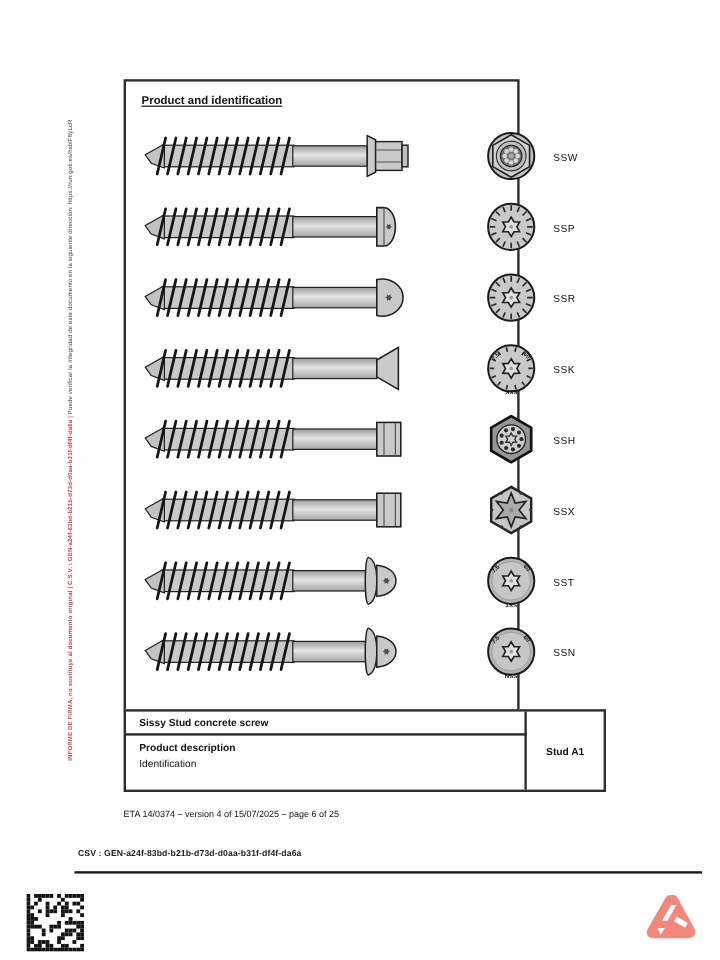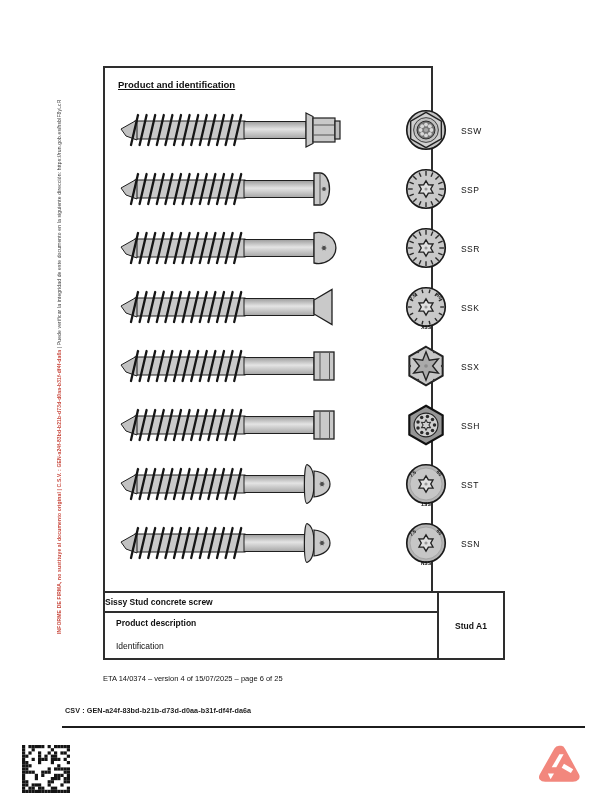--- a/index.html
+++ b/index.html
@@ -17,24 +17,24 @@
   .box-title{position:absolute;left:13px;top:11px;font-size:9.5px;font-weight:bold;text-decoration:underline;color:#111}
   .rows{position:absolute;left:0;right:0;top:33px;bottom:0}
   .screw-row{position:relative;height:59px}
   .screw-svg{position:absolute;left:12px;top:5px}
   .head-svg{position:absolute;left:299px;top:7px}
   .row-label{position:absolute;left:356px;top:50%;transform:translateY(-50%);font-size:8.5px;letter-spacing:.4px;color:#111}
 
   
   .annex-table{position:absolute;left:103px;top:591px;width:402px;height:69px;border:2px solid #2e2e2e;background:#fff}
   .at-row1{position:absolute;left:0;top:0;width:334px;height:20px;border-bottom:2px solid #2e2e2e;
-    font-weight:bold;font-size:8.5px;line-height:18px;color:#111}
+    font-weight:bold;font-size:8.5px;line-height:18px;padding-left:11px;color:#111}
   .at-row2{position:absolute;left:0;top:20px;width:273px;bottom:0;font-size:8.5px;padding:5px 0 0 11px;color:#111}
   .at-row2 .t1{font-weight:bold}
-  .at-row2 .t2{margin-top:13px;font-weight:normal}
+  .at-row2 .t2{margin-top:3px;font-weight:normal}
   .at-annex{position:absolute;right:0;top:0;bottom:0;width:66px;border-left:2px solid #2e2e2e;
     display:flex;align-items:center;justify-content:center;font-weight:bold;font-size:8.5px;color:#111}
 
   .eta-line{position:absolute;left:103px;top:674px;width:402px;text-align:left;font-size:7.5px;color:#111}
 
   
   .sig-rule{position:absolute;left:62px;top:726px;width:523px;height:2px;background:#1c1c1c}
   .sig-lines{position:absolute;left:65px;top:704px;font-size:7.2px;font-weight:bold;color:#1c1c1c;line-height:13px;letter-spacing:.1px}
   .qr{position:absolute;left:22px;top:745px}
   .logo{position:absolute;left:536px;top:740px}
@@ -251,63 +251,20 @@
             <text transform="translate(11,14.5) rotate(-45)" text-anchor="middle" font-size="5.6" font-weight="bold" fill="#111" font-family="Liberation Sans,sans-serif">7.5</text>
             <text transform="translate(37,13.5) rotate(45)" text-anchor="middle" font-size="5.6" font-weight="bold" fill="#111" font-family="Liberation Sans,sans-serif">60</text>
             <text transform="translate(24,44) rotate(180)" text-anchor="middle" font-size="5.6" font-weight="bold" fill="#111" font-family="Liberation Sans,sans-serif">SSK</text>
           </svg>
     <div class="row-label">SSK</div>
   </div>
 
   <div class="screw-row">
     <svg class="screw-svg" width="232" height="48" viewBox="0 0 232 48">
             <defs>
-              <linearGradient id="g5" x1="0" y1="0" x2="0" y2="1">
-    <stop offset="0" stop-color="#9c9c9c"></stop>
-                <stop offset="0.45" stop-color="#e4e4e4"></stop>
-                <stop offset="1" stop-color="#a6a6a6"></stop>
-              </linearGradient>
-            </defs>
-            <rect x="18" y="15" width="110" height="18" fill="#c9c9c9" stroke="#1f1f1f" stroke-width="1"></rect>
-            <polygon points="4,23 20,14 20,34 9,30" fill="#c2c2c2" stroke="#1f1f1f" stroke-width="1"></polygon>
-            <line x1="14.0" y1="39" x2="21.0" y2="9" stroke="#161616" stroke-width="2.3" stroke-linecap="round"></line>
-            <line x1="22.6" y1="39" x2="29.6" y2="9" stroke="#161616" stroke-width="2.3" stroke-linecap="round"></line>
-            <line x1="31.2" y1="39" x2="38.2" y2="9" stroke="#161616" stroke-width="2.3" stroke-linecap="round"></line>
-            <line x1="39.8" y1="39" x2="46.8" y2="9" stroke="#161616" stroke-width="2.3" stroke-linecap="round"></line>
-            <line x1="48.4" y1="39" x2="55.4" y2="9" stroke="#161616" stroke-width="2.3" stroke-linecap="round"></line>
-            <line x1="57.0" y1="39" x2="64.0" y2="9" stroke="#161616" stroke-width="2.3" stroke-linecap="round"></line>
-            <line x1="65.6" y1="39" x2="72.6" y2="9" stroke="#161616" stroke-width="2.3" stroke-linecap="round"></line>
-            <line x1="74.2" y1="39" x2="81.2" y2="9" stroke="#161616" stroke-width="2.3" stroke-linecap="round"></line>
-            <line x1="82.8" y1="39" x2="89.8" y2="9" stroke="#161616" stroke-width="2.3" stroke-linecap="round"></line>
-            <line x1="91.4" y1="39" x2="98.4" y2="9" stroke="#161616" stroke-width="2.3" stroke-linecap="round"></line>
-            <line x1="100.0" y1="39" x2="107.0" y2="9" stroke="#161616" stroke-width="2.3" stroke-linecap="round"></line>
-            <line x1="108.6" y1="39" x2="115.6" y2="9" stroke="#161616" stroke-width="2.3" stroke-linecap="round"></line>
-            <line x1="117.2" y1="39" x2="124.2" y2="9" stroke="#161616" stroke-width="2.3" stroke-linecap="round"></line>
-            <rect x="127" y="15.5" width="70" height="17" fill="url(#g5)" stroke="#1f1f1f" stroke-width="1"></rect>
-            <rect x="197" y="10" width="20" height="28" fill="#c9c9c9" stroke="#1f1f1f" stroke-width="1.3"></rect>
-        <line x1="203" y1="10" x2="203" y2="38" stroke="#555" stroke-width="1"></line>
-        <line x1="212.5" y1="10.5" x2="212.5" y2="37.5" stroke="#555" stroke-width="1"></line>
-          </svg>
-    <svg class="head-svg" width="44" height="44" viewBox="0 0 48 48">
-            <polygon points="24.00,3.00 42.19,13.50 42.19,34.50 24.00,45.00 5.81,34.50 5.81,13.50" fill="#c6c6c6" stroke="#222" stroke-width="2.2"></polygon>
-            <polygon points="24.00,8.50 27.60,17.76 37.42,16.25 31.20,24.00 37.42,31.75 27.60,30.24 24.00,39.50 20.40,30.24 10.58,31.75 16.80,24.00 10.58,16.25 20.40,17.76" fill="#aaaaaa" stroke="#222" stroke-width="1.5"></polygon>
-            <circle cx="41.5" cy="24.0" r="1.3" fill="#333"></circle>
-            <circle cx="32.8" cy="39.2" r="1.3" fill="#333"></circle>
-            <circle cx="15.3" cy="39.2" r="1.3" fill="#333"></circle>
-            <circle cx="6.5" cy="24.0" r="1.3" fill="#333"></circle>
-            <circle cx="15.2" cy="8.8" r="1.3" fill="#333"></circle>
-            <circle cx="32.8" cy="8.8" r="1.3" fill="#333"></circle>
-            <circle cx="24" cy="24" r="2" fill="#8a8a8a"></circle>
-          </svg>
-    <div class="row-label">SSX</div>
-  </div>
-
-  <div class="screw-row">
-    <svg class="screw-svg" width="232" height="48" viewBox="0 0 232 48">
-            <defs>
               <linearGradient id="g4" x1="0" y1="0" x2="0" y2="1">
     <stop offset="0" stop-color="#9c9c9c"></stop>
                 <stop offset="0.45" stop-color="#e4e4e4"></stop>
                 <stop offset="1" stop-color="#a6a6a6"></stop>
               </linearGradient>
             </defs>
             <rect x="18" y="15" width="110" height="18" fill="#c9c9c9" stroke="#1f1f1f" stroke-width="1"></rect>
             <polygon points="4,23 20,14 20,34 9,30" fill="#c2c2c2" stroke="#1f1f1f" stroke-width="1"></polygon>
             <line x1="14.0" y1="39" x2="21.0" y2="9" stroke="#161616" stroke-width="2.3" stroke-linecap="round"></line>
             <line x1="22.6" y1="39" x2="29.6" y2="9" stroke="#161616" stroke-width="2.3" stroke-linecap="round"></line>
@@ -335,20 +292,63 @@
             <circle cx="25.6" cy="33.2" r="1.9" fill="#2b2b2b"></circle>
             <circle cx="19.4" cy="32.1" r="1.9" fill="#2b2b2b"></circle>
             <circle cx="15.3" cy="27.2" r="1.9" fill="#2b2b2b"></circle>
             <circle cx="15.3" cy="20.8" r="1.9" fill="#2b2b2b"></circle>
             <circle cx="19.3" cy="15.9" r="1.9" fill="#2b2b2b"></circle>
             <circle cx="25.6" cy="14.8" r="1.9" fill="#2b2b2b"></circle>
             <circle cx="31.1" cy="18.0" r="1.9" fill="#2b2b2b"></circle>
             <polygon points="24.00,18.40 25.60,21.23 28.85,21.20 27.20,24.00 28.85,26.80 25.60,26.77 24.00,29.60 22.40,26.77 19.15,26.80 20.80,24.00 19.15,21.20 22.40,21.23" fill="none" stroke="#333" stroke-width="1.2"></polygon>
           </svg>
     <div class="row-label">SSH</div>
+  </div>
+
+  <div class="screw-row">
+    <svg class="screw-svg" width="232" height="48" viewBox="0 0 232 48">
+            <defs>
+              <linearGradient id="g5" x1="0" y1="0" x2="0" y2="1">
+    <stop offset="0" stop-color="#9c9c9c"></stop>
+                <stop offset="0.45" stop-color="#e4e4e4"></stop>
+                <stop offset="1" stop-color="#a6a6a6"></stop>
+              </linearGradient>
+            </defs>
+            <rect x="18" y="15" width="110" height="18" fill="#c9c9c9" stroke="#1f1f1f" stroke-width="1"></rect>
+            <polygon points="4,23 20,14 20,34 9,30" fill="#c2c2c2" stroke="#1f1f1f" stroke-width="1"></polygon>
+            <line x1="14.0" y1="39" x2="21.0" y2="9" stroke="#161616" stroke-width="2.3" stroke-linecap="round"></line>
+            <line x1="22.6" y1="39" x2="29.6" y2="9" stroke="#161616" stroke-width="2.3" stroke-linecap="round"></line>
+            <line x1="31.2" y1="39" x2="38.2" y2="9" stroke="#161616" stroke-width="2.3" stroke-linecap="round"></line>
+            <line x1="39.8" y1="39" x2="46.8" y2="9" stroke="#161616" stroke-width="2.3" stroke-linecap="round"></line>
+            <line x1="48.4" y1="39" x2="55.4" y2="9" stroke="#161616" stroke-width="2.3" stroke-linecap="round"></line>
+            <line x1="57.0" y1="39" x2="64.0" y2="9" stroke="#161616" stroke-width="2.3" stroke-linecap="round"></line>
+            <line x1="65.6" y1="39" x2="72.6" y2="9" stroke="#161616" stroke-width="2.3" stroke-linecap="round"></line>
+            <line x1="74.2" y1="39" x2="81.2" y2="9" stroke="#161616" stroke-width="2.3" stroke-linecap="round"></line>
+            <line x1="82.8" y1="39" x2="89.8" y2="9" stroke="#161616" stroke-width="2.3" stroke-linecap="round"></line>
+            <line x1="91.4" y1="39" x2="98.4" y2="9" stroke="#161616" stroke-width="2.3" stroke-linecap="round"></line>
+            <line x1="100.0" y1="39" x2="107.0" y2="9" stroke="#161616" stroke-width="2.3" stroke-linecap="round"></line>
+            <line x1="108.6" y1="39" x2="115.6" y2="9" stroke="#161616" stroke-width="2.3" stroke-linecap="round"></line>
+            <line x1="117.2" y1="39" x2="124.2" y2="9" stroke="#161616" stroke-width="2.3" stroke-linecap="round"></line>
+            <rect x="127" y="15.5" width="70" height="17" fill="url(#g5)" stroke="#1f1f1f" stroke-width="1"></rect>
+            <rect x="197" y="10" width="20" height="28" fill="#c9c9c9" stroke="#1f1f1f" stroke-width="1.3"></rect>
+        <line x1="203" y1="10" x2="203" y2="38" stroke="#555" stroke-width="1"></line>
+        <line x1="212.5" y1="10.5" x2="212.5" y2="37.5" stroke="#555" stroke-width="1"></line>
+          </svg>
+    <svg class="head-svg" width="44" height="44" viewBox="0 0 48 48">
+            <polygon points="24.00,3.00 42.19,13.50 42.19,34.50 24.00,45.00 5.81,34.50 5.81,13.50" fill="#c6c6c6" stroke="#222" stroke-width="2.2"></polygon>
+            <polygon points="24.00,8.50 27.60,17.76 37.42,16.25 31.20,24.00 37.42,31.75 27.60,30.24 24.00,39.50 20.40,30.24 10.58,31.75 16.80,24.00 10.58,16.25 20.40,17.76" fill="#aaaaaa" stroke="#222" stroke-width="1.5"></polygon>
+            <circle cx="41.5" cy="24.0" r="1.3" fill="#333"></circle>
+            <circle cx="32.8" cy="39.2" r="1.3" fill="#333"></circle>
+            <circle cx="15.3" cy="39.2" r="1.3" fill="#333"></circle>
+            <circle cx="6.5" cy="24.0" r="1.3" fill="#333"></circle>
+            <circle cx="15.2" cy="8.8" r="1.3" fill="#333"></circle>
+            <circle cx="32.8" cy="8.8" r="1.3" fill="#333"></circle>
+            <circle cx="24" cy="24" r="2" fill="#8a8a8a"></circle>
+          </svg>
+    <div class="row-label">SSX</div>
   </div>
 
   <div class="screw-row">
     <svg class="screw-svg" width="232" height="48" viewBox="0 0 232 48">
             <defs>
               <linearGradient id="g6" x1="0" y1="0" x2="0" y2="1">
     <stop offset="0" stop-color="#9c9c9c"></stop>
                 <stop offset="0.45" stop-color="#e4e4e4"></stop>
                 <stop offset="1" stop-color="#a6a6a6"></stop>
               </linearGradient>

